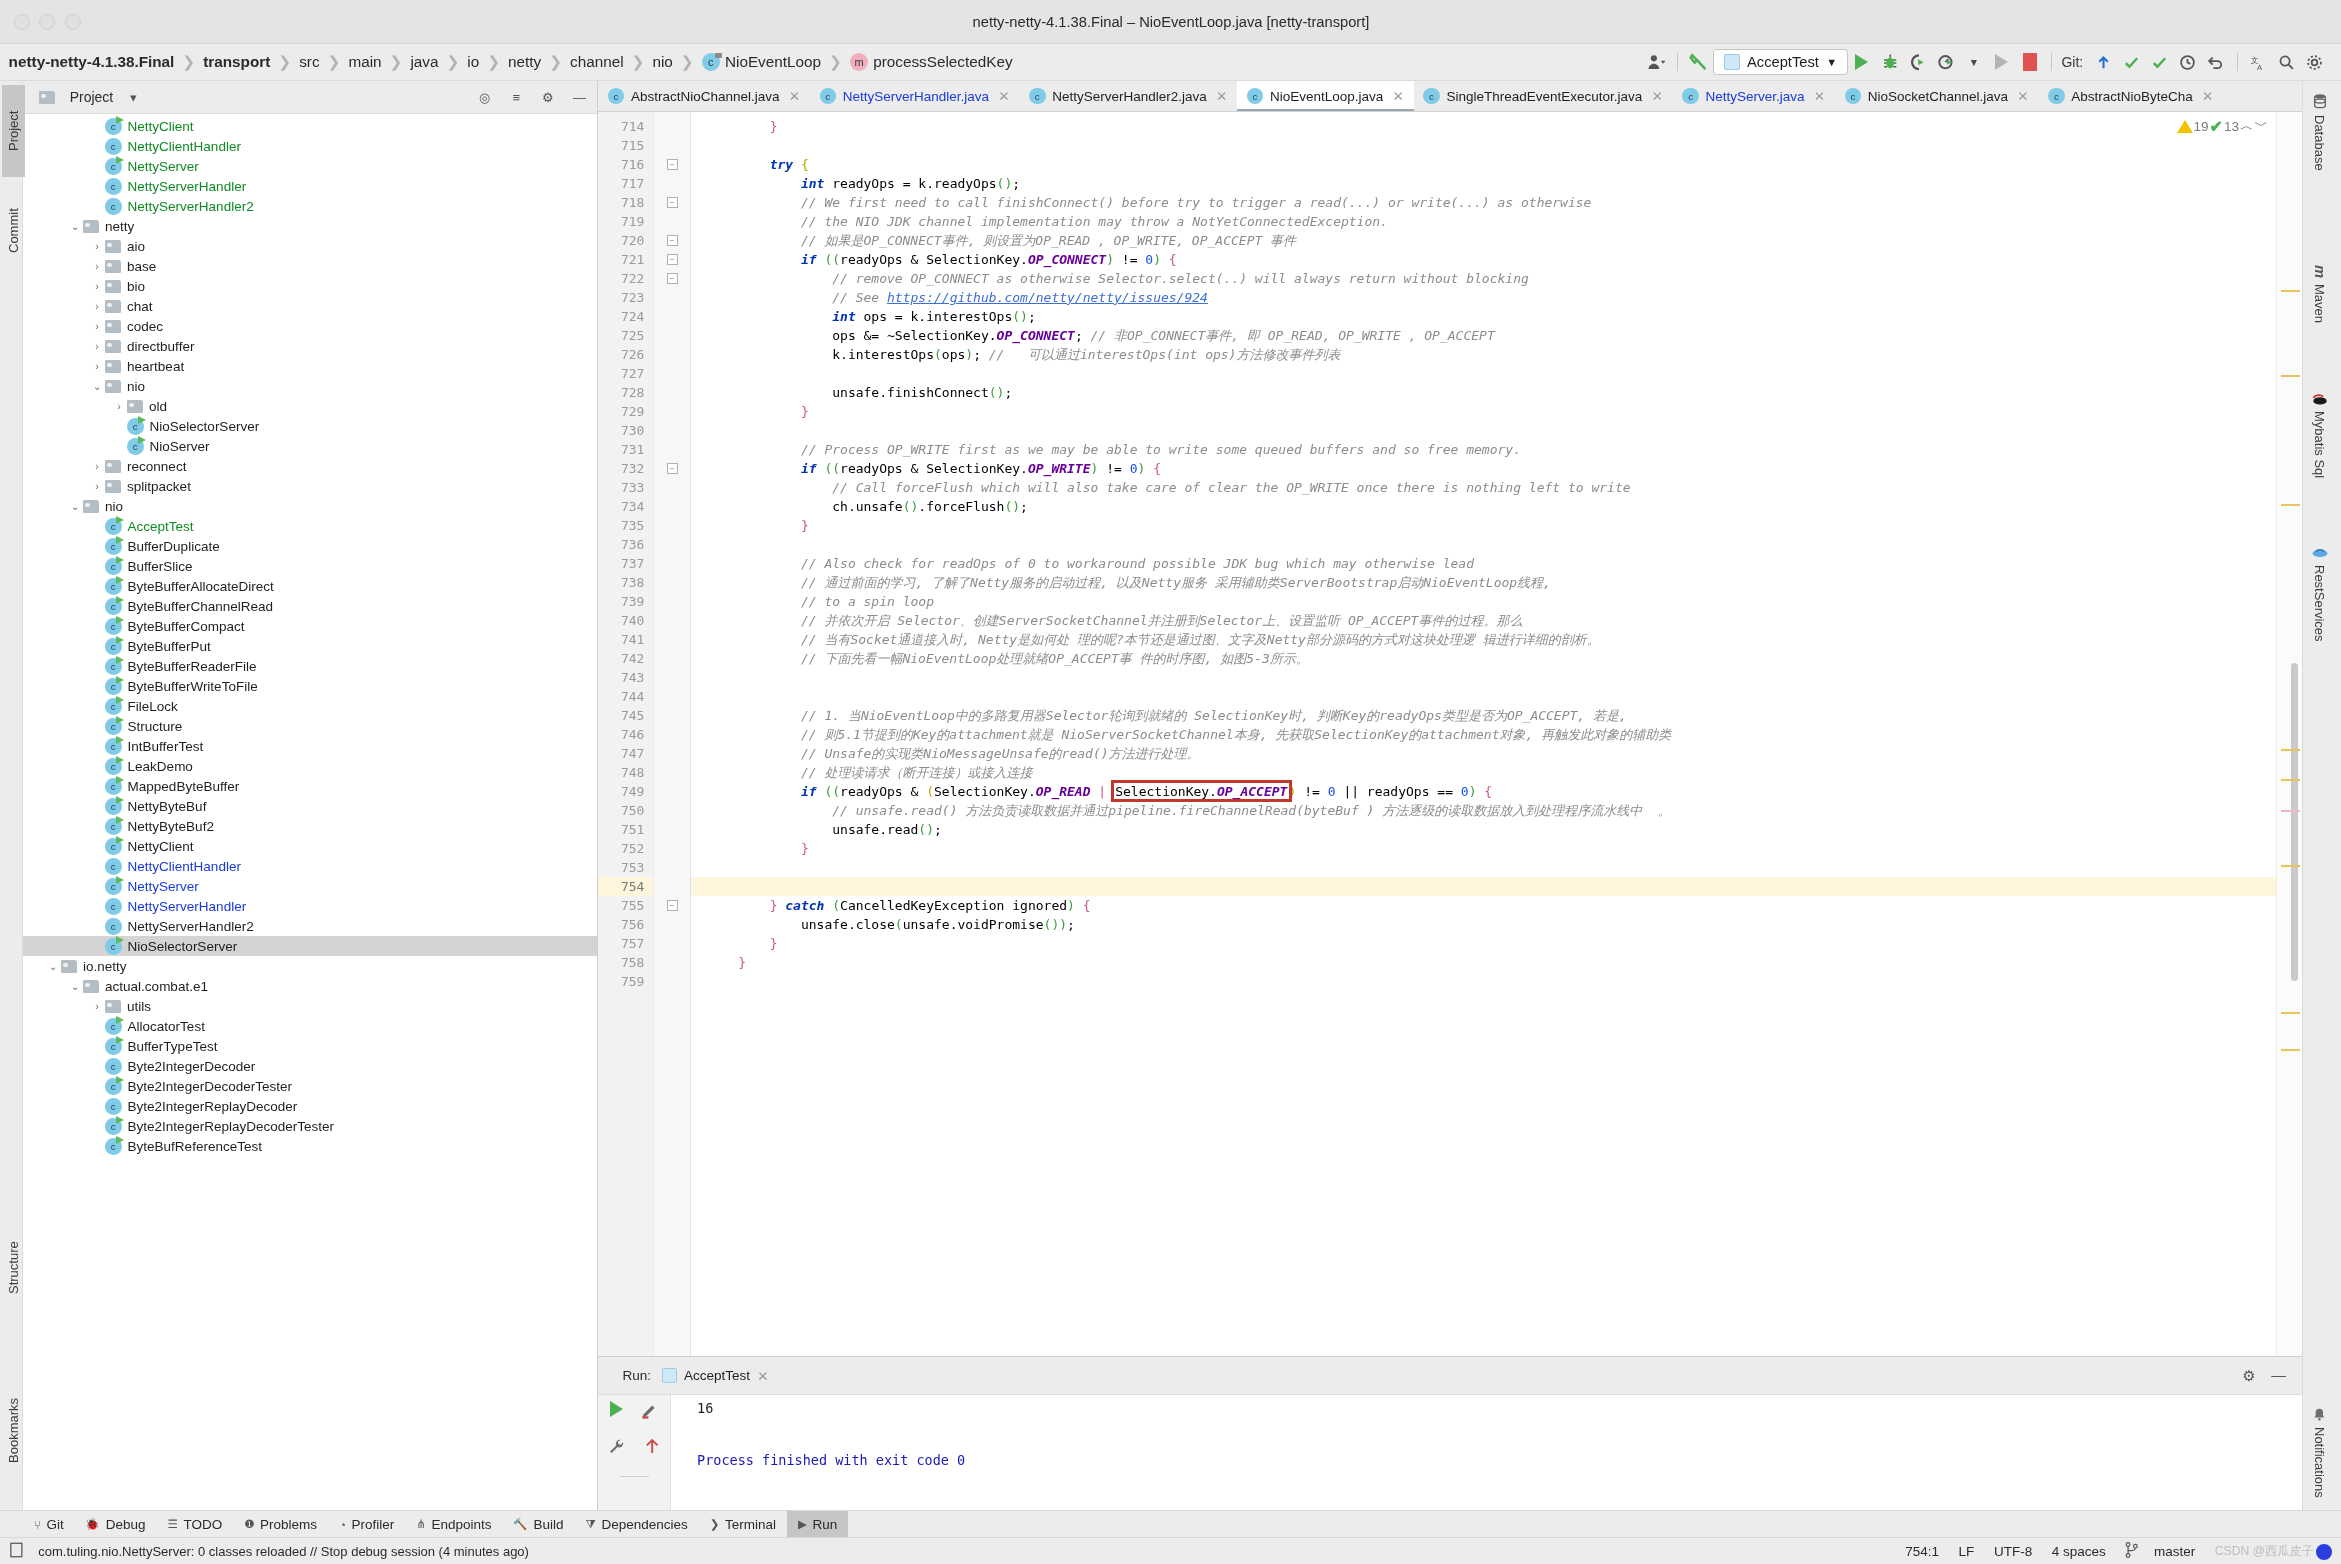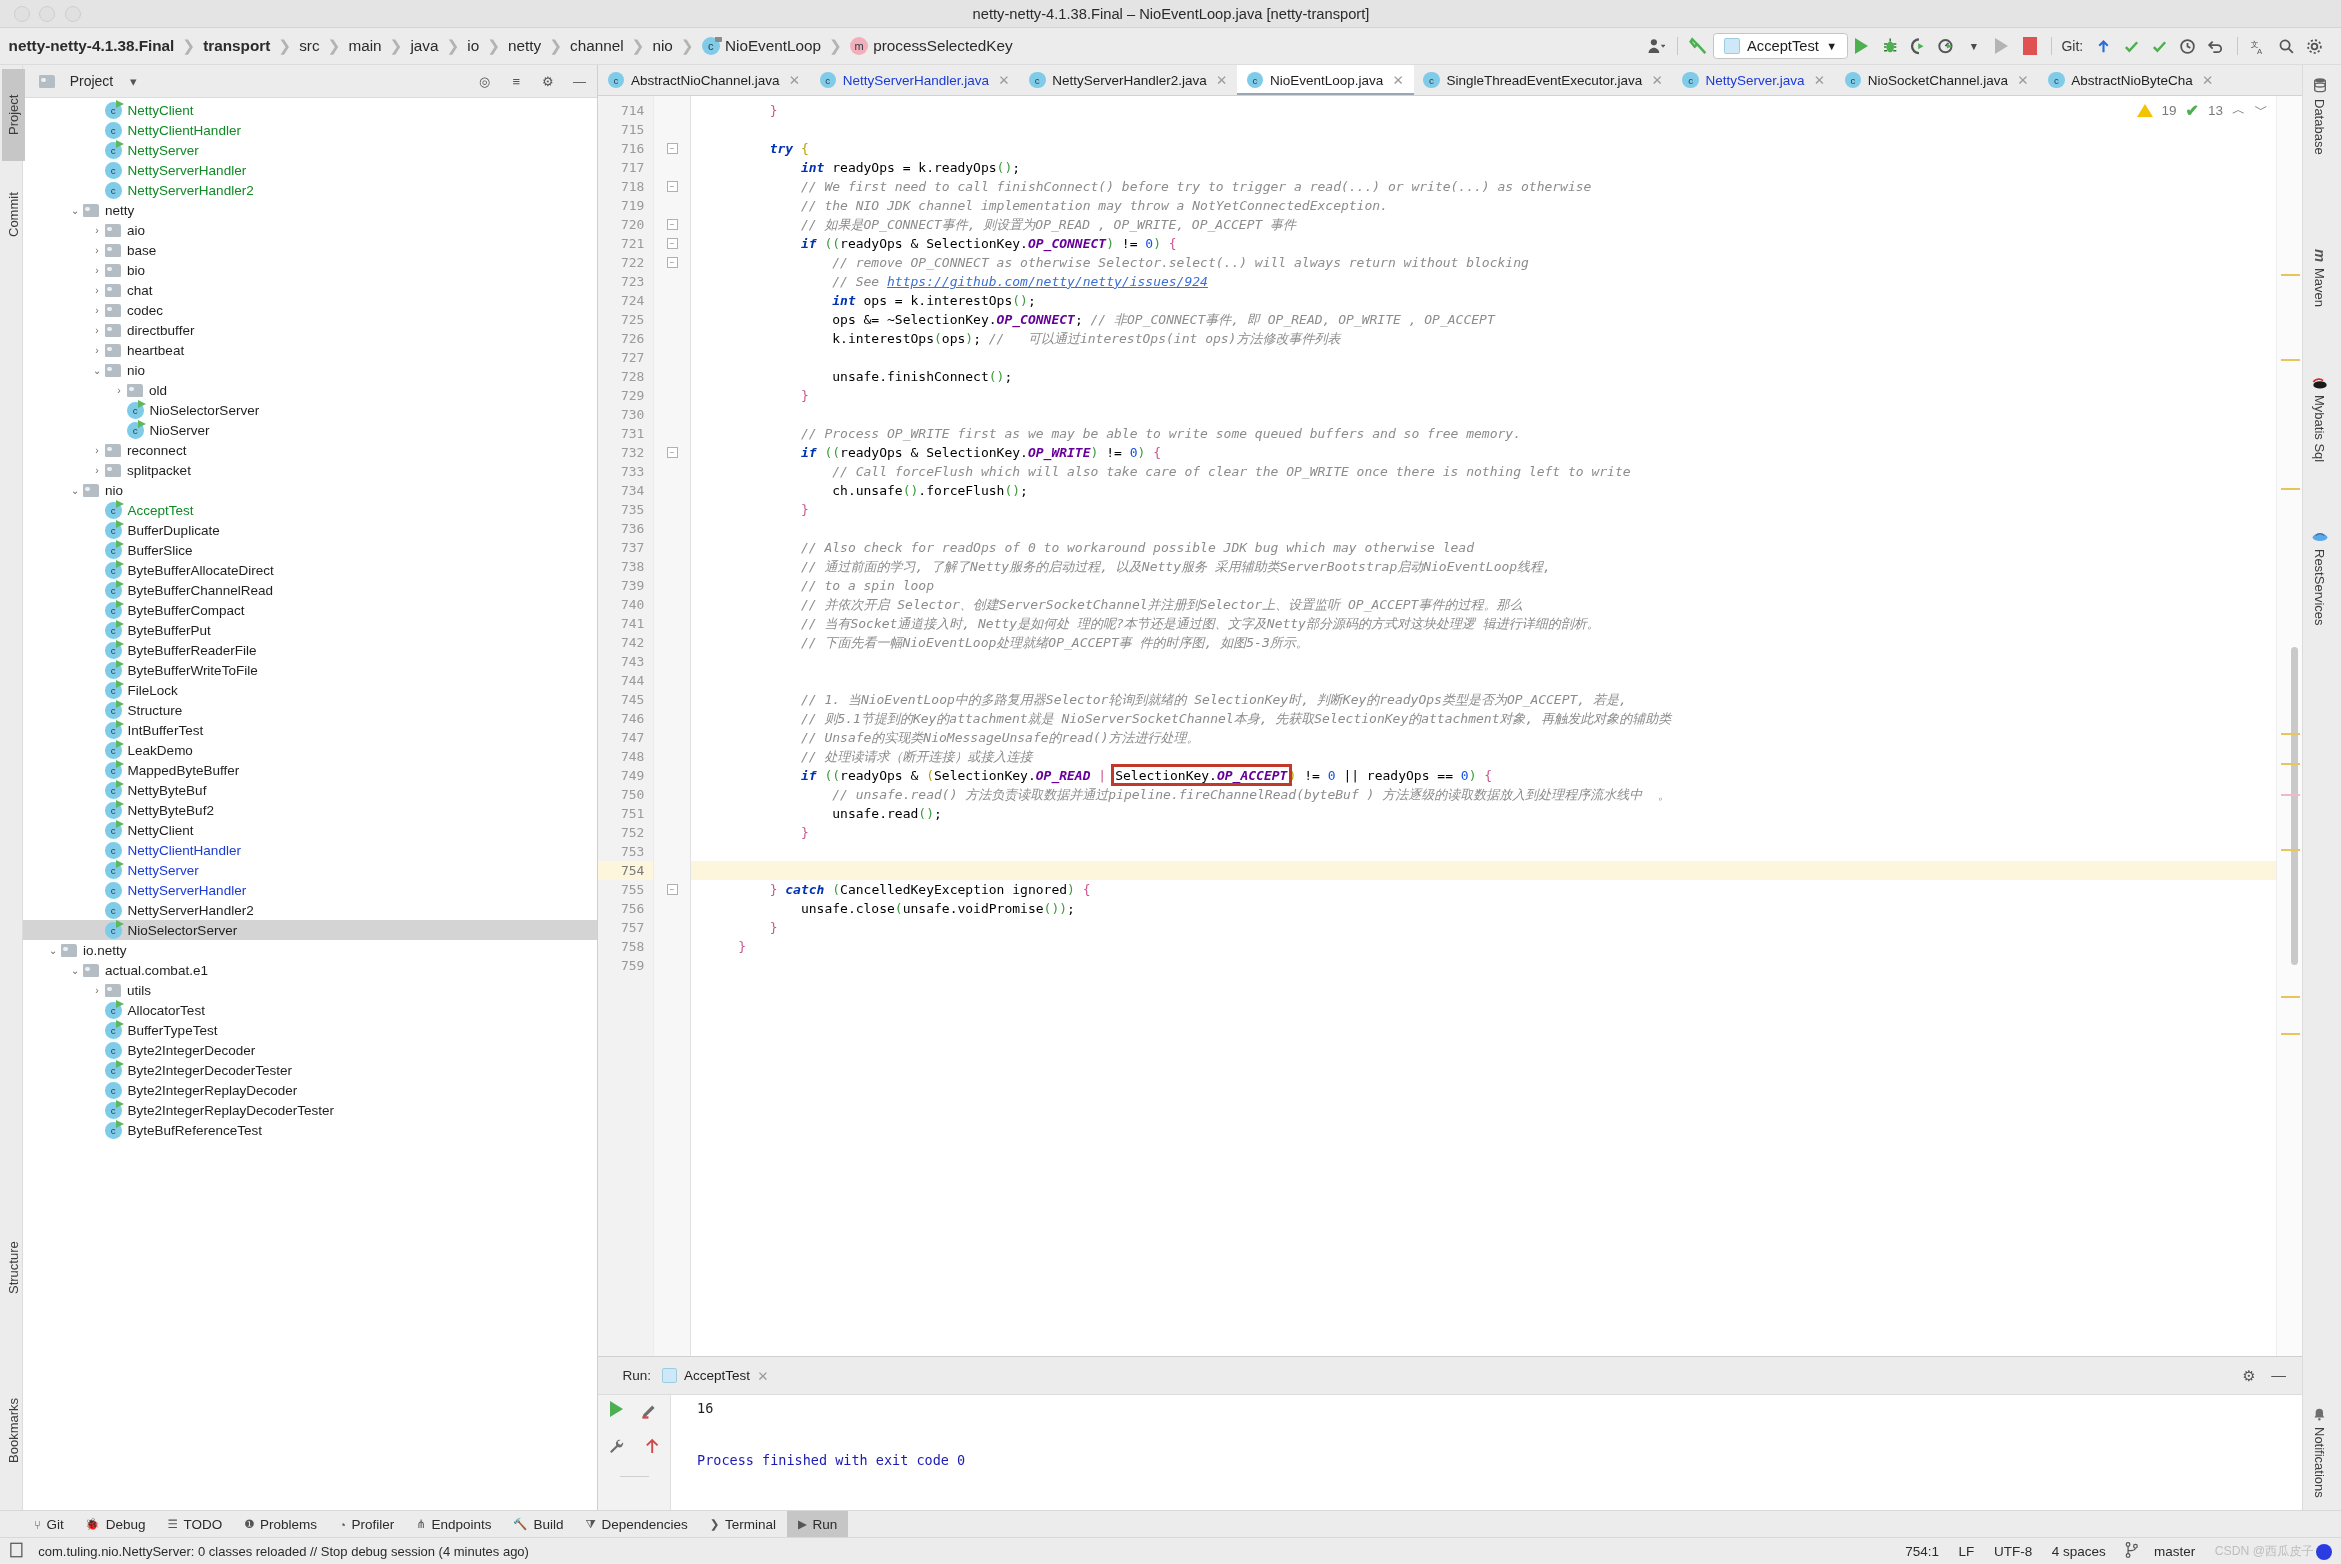--- a/index.html
+++ b/index.html
@@ -6,21 +6,21 @@
   html, body {
     width: 2342px; height: 1565px;
     background: #ececec;
     font-family: "Liberation Sans", sans-serif;
     overflow: hidden;
   }
   .app { position: relative; width: 2342px; height: 1565px; display: flex; flex-direction: column; }
 
   
   .titlebar {
-    height: 28px; background: #e4e4e4; position: relative;
+    height: 44px; background: #e4e4e4; position: relative;
     display: flex; align-items: center; flex: none;
     border-bottom: 0.6px solid #d4d4d4;
   }
   .traffic { display: flex; gap: 9.8px; margin-left: 13.5px; }
   .traffic i { width: 16px; height: 16px; border-radius: 50%; background: #e0e0e0; border: 0.6px solid #cfcfcf; display: block; }
   .win-title {
     position: absolute; left: 0; right: 0; text-align: center;
     font-size: 14.7px; color: #2b2b2b; pointer-events: none;
   }
 
@@ -137,21 +137,21 @@
   .pk { color: #cc5490; }
   .yl { color: #b8a400; }
   .gn { color: #3a9c3a; }
   .redbox { outline: 3.1px solid #c0392b; padding: 0.6px 1.2px; }
 
   .marks { width: 26px; background: #fbfbfb; flex: none; position: relative; border-left: 0.6px solid #eee; }
   .mk { position: absolute; right: 2.4px; width: 18.4px; height: 2.4px; }
   .scroll-th { position:absolute; right: 3.7px; width: 7.3px; background: #c9c9c9; border-radius: 3.7px; }
   .insp {
     position: absolute; top: 4.9px; right: 34px; display: flex; align-items: center;
-    gap: 9px; font-size: 13.5px; color: #7a7a7a; z-index: 5;
+    gap: 1px; font-size: 13.5px; color: #7a7a7a; z-index: 5;
   }
   .warn-t { width:0;height:0;border-left:8px solid transparent;border-right:8px solid transparent;border-bottom:13.5px solid #f2c300; position: relative;}
   .chk { color: #4caf50; font-size: 16px; font-weight: bold; }
 
   
   .runpanel { height: 154px; flex: none; background: #fff; display: flex; flex-direction: column; border-top: 0.6px solid #cfcfcf; }
   .rp-head { height: 38px; background: #ececec; display: flex; align-items: center; gap: 11px; padding-left: 24.5px; flex:none; border-bottom: 0.6px solid #dcdcdc;}
   .rp-lbl { font-size: 13.5px; color: #2b2b2b; }
   .rp-tab { display: flex; align-items: center; gap: 7.3px; font-size: 13.5px; color: #1f1f1f; }
   .rp-gear { margin-left: auto; display:flex; gap:16px; padding-right: 16px; color:#555; font-size: 14.7px;}

